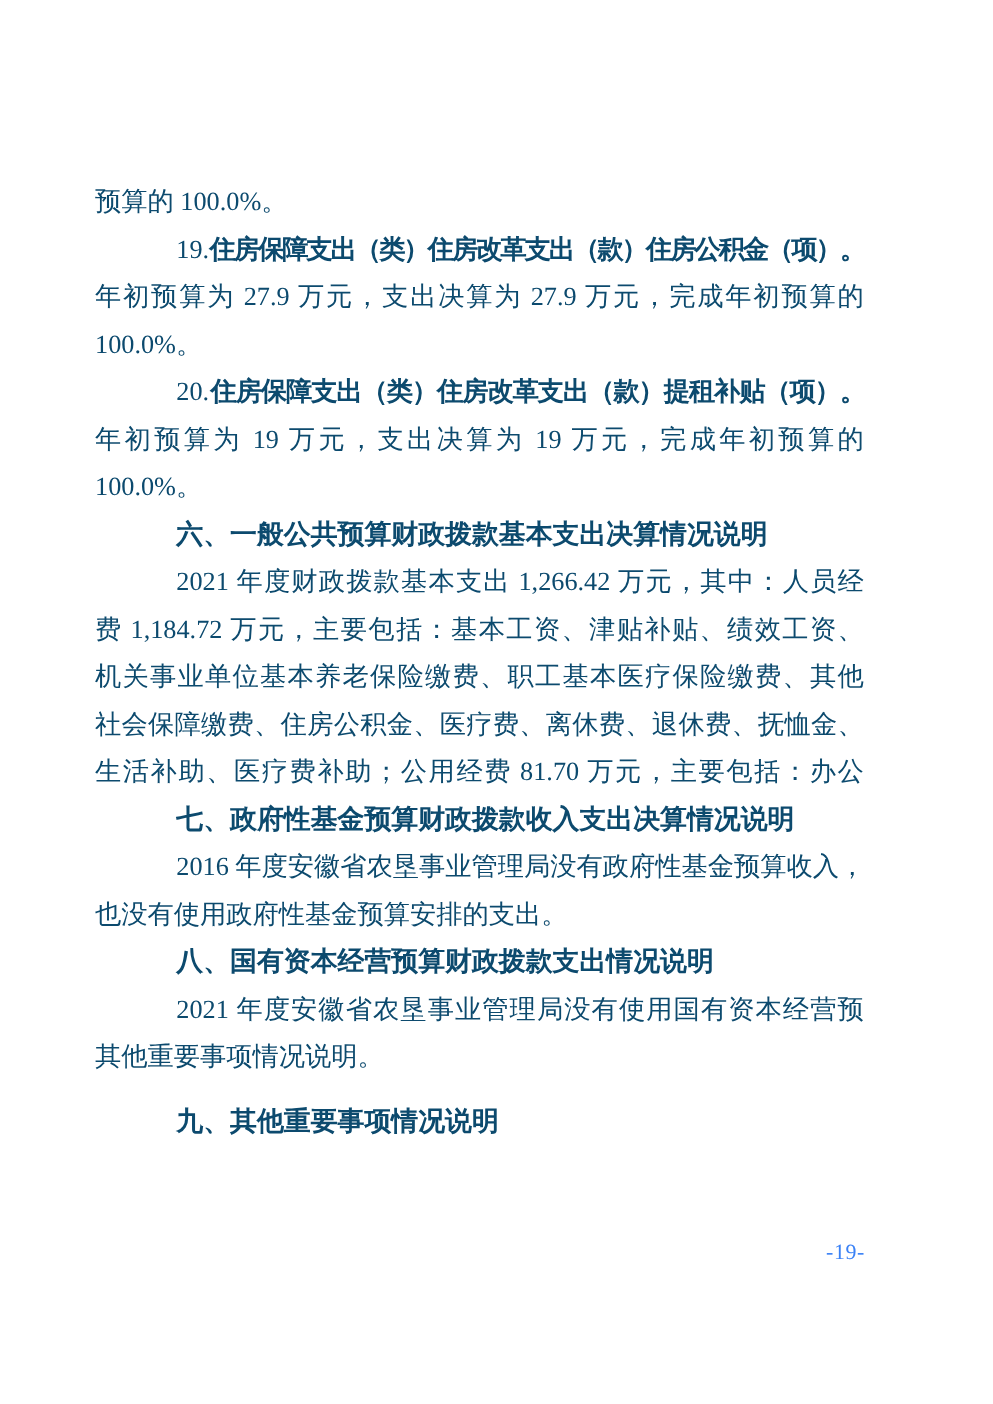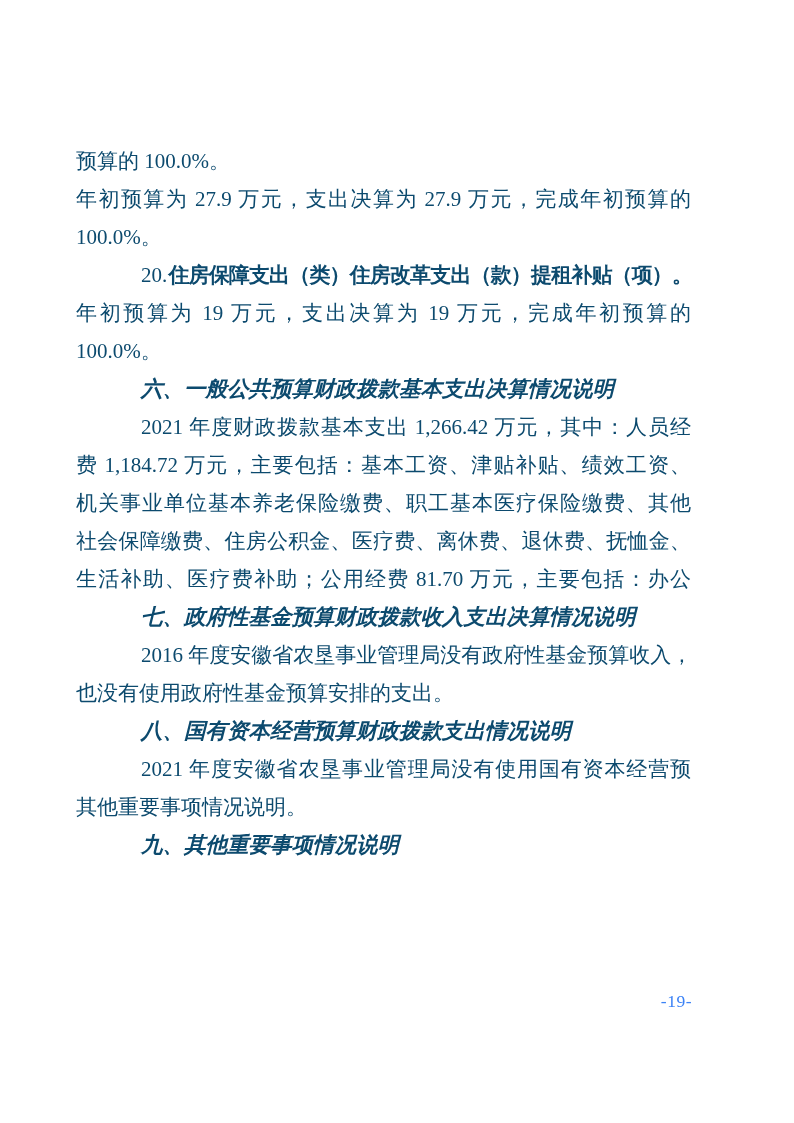--- a/index.html
+++ b/index.html
@@ -30,52 +30,52 @@
     text-align: justify;
     color: #0c4a6e;
   }
   .line.fill {
     text-align-last: justify;
   }
   .line.indent {
     padding-left: 65px;
   }
   .line.space-before {
-    margin-top: 0;
+    margin-top: 14px;
   }
   .run {
     font-family: "Liberation Serif", serif;
   }
   .run-strong {
     font-family: "Liberation Sans", sans-serif;
     font-weight: 700;
     letter-spacing: -2px;
   }
   .run-heading {
     font-family: "Liberation Sans", sans-serif;
     font-weight: 700;
     font-size: 21.5px;
-    font-style: italic;
   }
   .page-number {
     position: absolute;
     top: 991px;
     right: 102px;
     font-size: 17.5px;
     letter-spacing: 0.5px;
     font-family: "Liberation Serif", serif;
     color: #3b82f6;
   }
 </style>
 </head>
 <body>
 
 <div class="page">
   <div class="content">
       <div class="line"><span class="run">预算的 100.0%。</span></div>
+      <div class="line indent fill"><span class="run">19.</span><span class="run run-strong">住房保障支出（类）住房改革支出（款）住房公积金（项）。</span></div>
       <div class="line fill"><span class="run">年初预算为 27.9 万元，支出决算为 27.9 万元，完成年初预算的</span></div>
       <div class="line"><span class="run">100.0%。</span></div>
       <div class="line indent fill"><span class="run">20.</span><span class="run run-strong">住房保障支出（类）住房改革支出（款）提租补贴（项）。</span></div>
       <div class="line fill"><span class="run">年初预算为 19 万元，支出决算为 19 万元，完成年初预算的</span></div>
       <div class="line"><span class="run">100.0%。</span></div>
       <div class="line indent"><span class="run run-heading">六、一般公共预算财政拨款基本支出决算情况说明</span></div>
       <div class="line indent fill"><span class="run">2021 年度财政拨款基本支出 1,266.42 万元，其中：人员经</span></div>
       <div class="line fill"><span class="run">费 1,184.72 万元，主要包括：基本工资、津贴补贴、绩效工资、</span></div>
       <div class="line fill"><span class="run">机关事业单位基本养老保险缴费、职工基本医疗保险缴费、其他</span></div>
       <div class="line fill"><span class="run">社会保障缴费、住房公积金、医疗费、离休费、退休费、抚恤金、</span></div>

